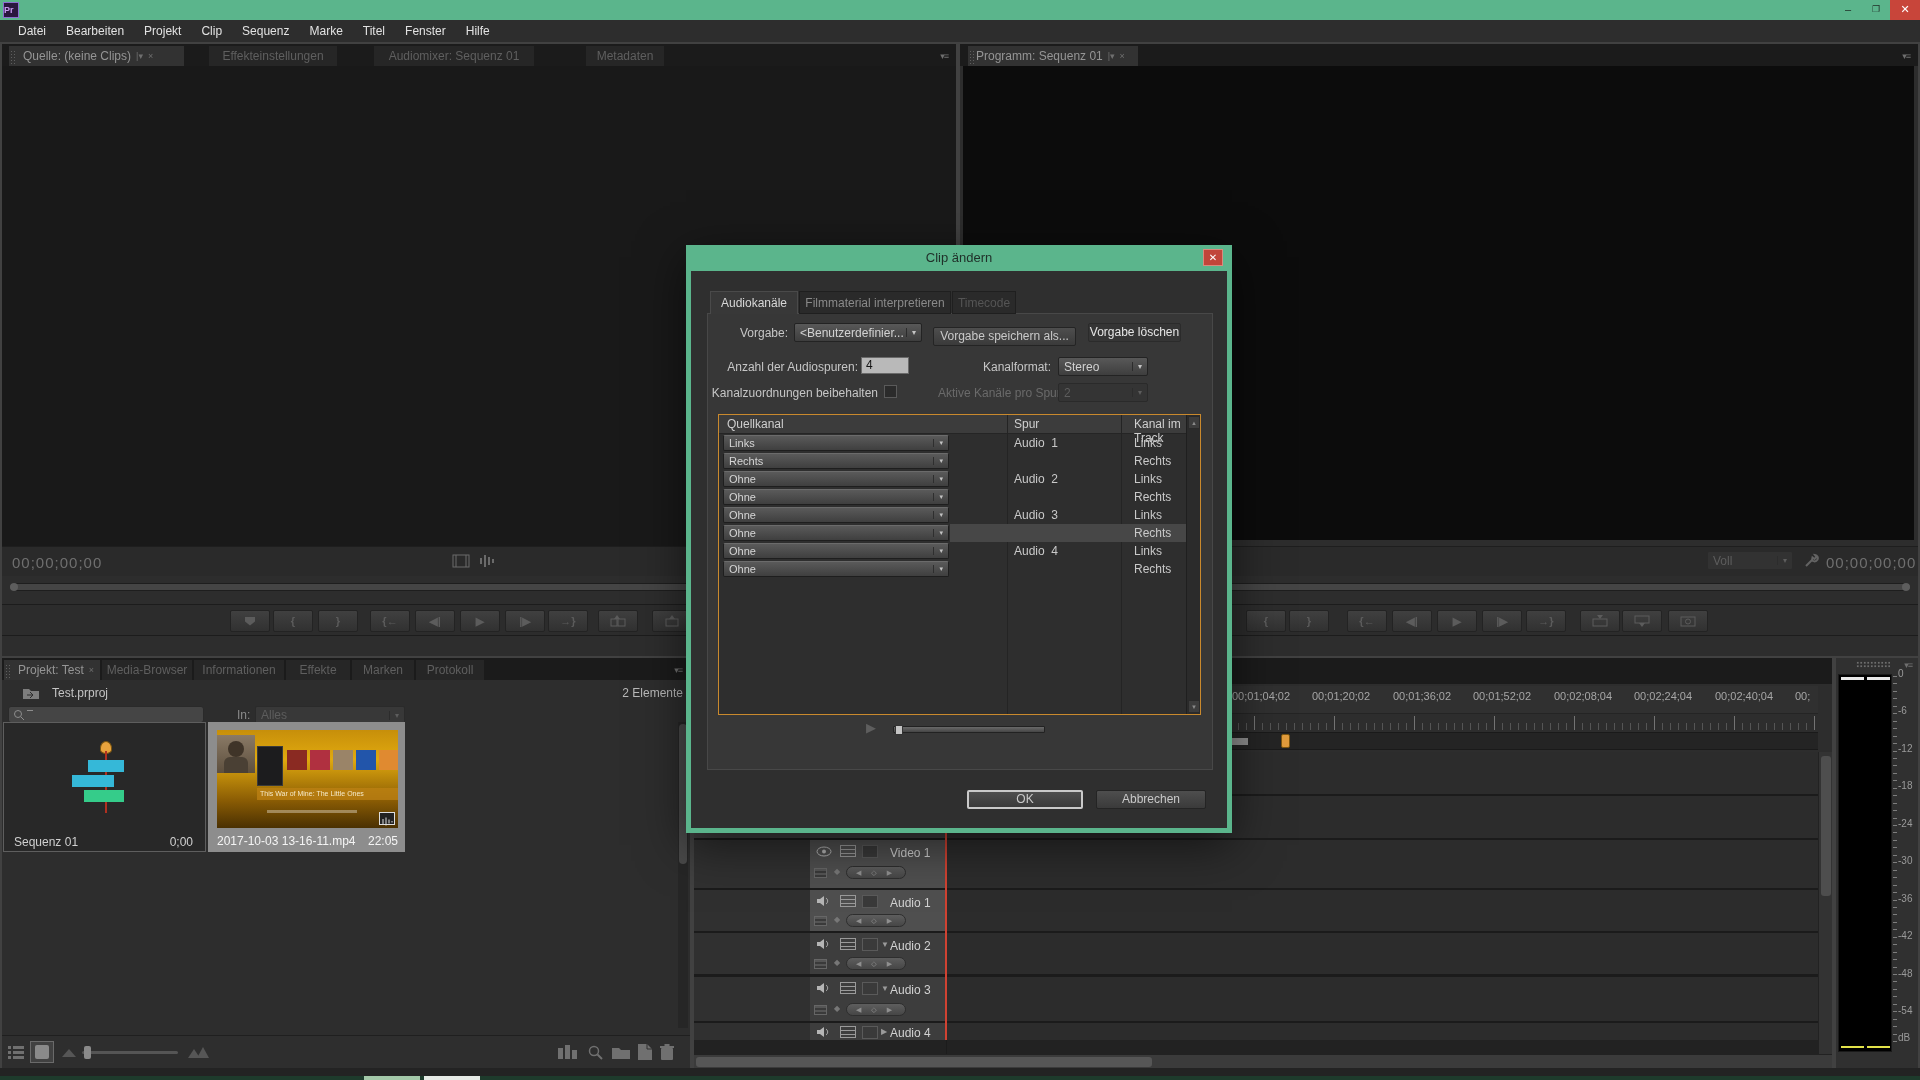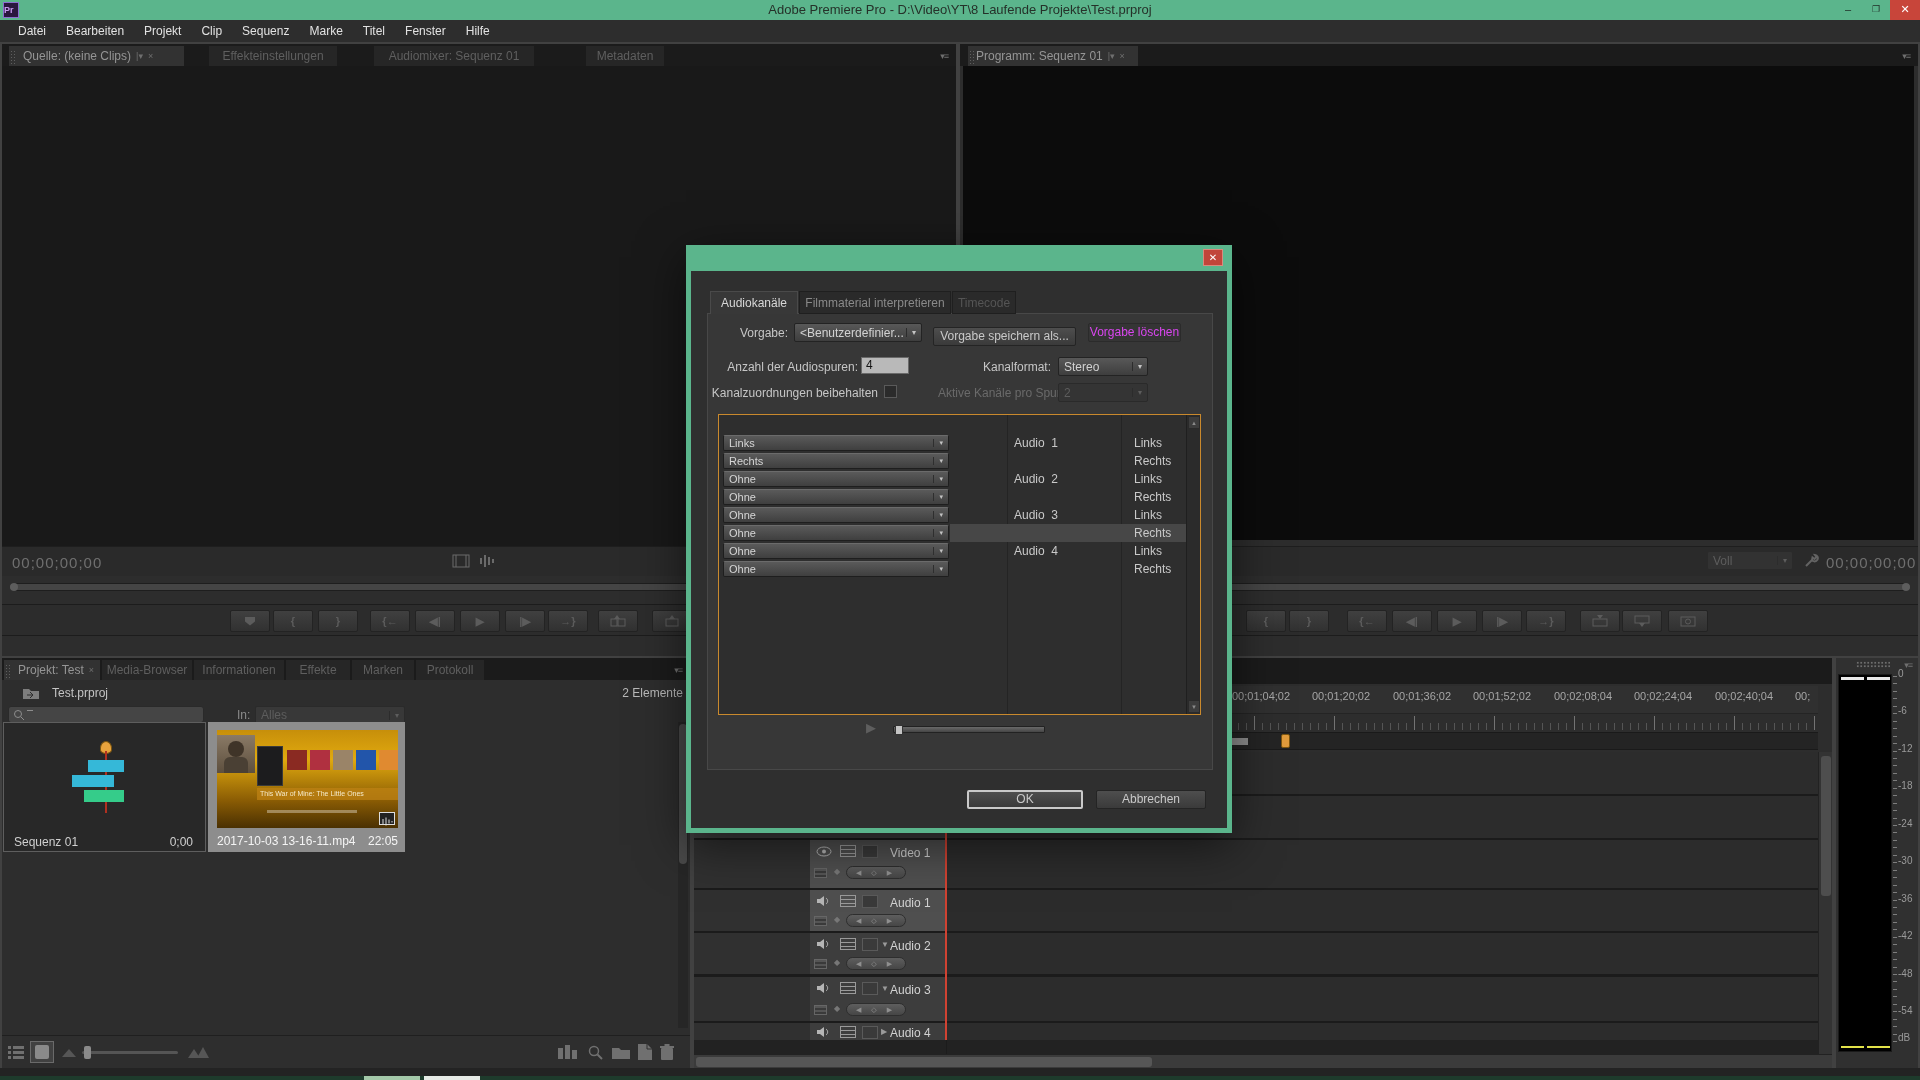--- a/index.html
+++ b/index.html
@@ -29,21 +29,21 @@
   .zoombar .cap{position:absolute;top:0;width:8px;height:8px;background:#5d5d5d;border-radius:4px}
   .transport{position:absolute;left:0;right:0;height:32px;background:#2c2c2c;border-top:1px solid #1c1c1c;border-bottom:1px solid #1c1c1c}
   .tbtn{position:absolute;top:5px;width:40px;height:22px;background:linear-gradient(#404040,#313131);border:1px solid #232323;border-radius:2px;color:#5c5c5c;font-size:11px;display:flex;align-items:center;justify-content:center;font-weight:bold}
   .markershape{width:10px;height:9px;background:#5c5c5c;clip-path:polygon(0 0,100% 0,100% 55%,50% 100%,0 55%)}
   
   .ddl{position:absolute;height:19px;background:linear-gradient(#585858,#3e3e3e);border:1px solid #232323;border-radius:2px;color:#d2d2d2;font-size:12px;display:flex;align-items:center;padding:0 5px;white-space:nowrap;overflow:hidden}
   .ddl .arr{margin-left:auto;border-left:1px solid #2c2c2c;padding-left:5px;font-size:8px;color:#c4c4c4;flex:none}
   .ddl.dis{background:#343434;color:#5d5d5d;border-color:#2a2a2a}
   .ddl.dis .arr{color:#5d5d5d}
   .btn{position:absolute;height:19px;background:linear-gradient(#4e4e4e,#3a3a3a);border:1px solid #242424;border-radius:2px;color:#c9c9c9;font-size:12px;text-align:center;line-height:16px}
-  .btn.dis{color:#d946ef;background:#353535;border-color:#2b2b2b}
+  .btn.dis{color:#e5e5e5;background:#353535;border-color:#2b2b2b}
   .lbl{position:absolute;font-size:12px;color:#c6c6c6;white-space:nowrap}
   .lbl.r{text-align:right}
   .lbl.dim{color:#6a6a6a}
   
   .dialog{position:absolute;left:686px;top:245px;width:546px;height:588px;background:#5bb58c;z-index:100;box-shadow:0 12px 45px rgba(0,0,0,.55)}
   .dlg-title{position:absolute;left:0;top:0;right:0;height:26px;text-align:center;font-size:13px;color:#20312a;line-height:26px}
   .dlg-close{position:absolute;right:9px;top:4px;width:20px;height:17px;background:#c1453a;border:1px solid #d98a7d;color:#fff;font-size:10px;text-align:center;line-height:15px}
   .dlg-body{position:absolute;left:5px;top:26px;width:536px;height:557px;background:#2f2f2f}
   .dtab{position:absolute;top:20px;height:23px;font-size:12px;line-height:22px;text-align:center;background:#2a2a2a;color:#8a8a8a;border:1px solid #1f1f1f;z-index:2}
   .dtab.on{background:#383838;color:#d8d8d8;border-color:#4a4a4a;border-bottom:none}
@@ -77,21 +77,20 @@
   
   .mlabel{position:absolute;left:62px;width:20px;font-size:10px;color:#9a9a9a}
   
   .ic{display:inline-block;vertical-align:middle}
 </style>
 </head>
 <body>
 
 <div class="titlebar">
   <div class="prbadge">Pr</div>
-  <div class="wtitle">Adobe Premiere Pro - D:\Video\YT\8 Laufende Projekte\Test.prproj</div>
   <div class="winbtn" style="left:1834px;width:28px">–</div>
   <div class="winbtn" style="left:1862px;width:28px;font-size:9px">❐</div>
   <div class="winbtn close" style="left:1890px;width:30px">✕</div>
 </div>
 
 <div class="menubar">
   <span>Datei</span>
   <span>Bearbeiten</span>
   <span>Projekt</span>
   <span>Clip</span>
@@ -504,20 +503,21 @@
   <div class="mlabel" style="top:374px">dB</div>
 </div>
 
 <div style="position:absolute;left:0;top:1068px;width:1920px;height:8px;background:#232323"></div>
 <div style="position:absolute;left:0;top:1076px;width:1920px;height:4px;background:#1e3b2c">
   <div style="position:absolute;left:364px;top:0;width:56px;height:4px;background:#a3c8a8"></div>
   <div style="position:absolute;left:424px;top:0;width:56px;height:4px;background:#e6ebe6"></div>
 </div>
 
 <div class="dialog">
+  <div class="dlg-title">Clip ändern</div>
   <div class="dlg-close">✕</div>
   <div class="dlg-body">
     <div class="dtab on" style="left:19px;width:88px">Audiokanäle</div>
     <div class="dtab" style="left:108px;width:152px">Filmmaterial interpretieren</div>
     <div class="dtab dis" style="left:261px;width:64px">Timecode</div>
     <div class="dlg-content">
 
       <div class="lbl r" style="left:0;top:12px;width:80px">Vorgabe:</div>
       <div class="ddl" style="left:86px;top:9px;width:128px">
         <span style="overflow:hidden;text-overflow:ellipsis">&lt;Benutzerdefinier...</span>
@@ -536,20 +536,25 @@
 
       <div class="lbl r" style="left:0;top:72px;width:170px">Kanalzuordnungen beibehalten</div>
       <div style="position:absolute;left:176px;top:71px;width:13px;height:13px;background:#2b2b2b;border:1px solid #5a5a5a"></div>
       <div class="lbl r dim" style="left:230px;top:72px;width:111px">Aktive Kanäle pro Spur:</div>
       <div class="ddl dis" style="left:350px;top:69px;width:90px">
         <span>2</span>
         <span class="arr">▾</span>
       </div>
 
       <div class="mtable">
+        <div class="hdr">
+          <span style="position:absolute;left:8px;top:2px">Quellkanal</span>
+          <span style="position:absolute;left:295px;top:2px">Spur</span>
+          <span style="position:absolute;left:415px;top:2px">Kanal im Track</span>
+        </div>
         <div class="colline" style="left:288px"></div>
         <div class="colline" style="left:402px"></div>
 
         <div style="position:absolute;left:231px;top:109px;width:236px;height:18px;background:#474747"></div>
 
         <div>
           <div class="tddl" style="top:20px">
               <span>Links</span>
               <span class="arr">▾</span>
             </div>

